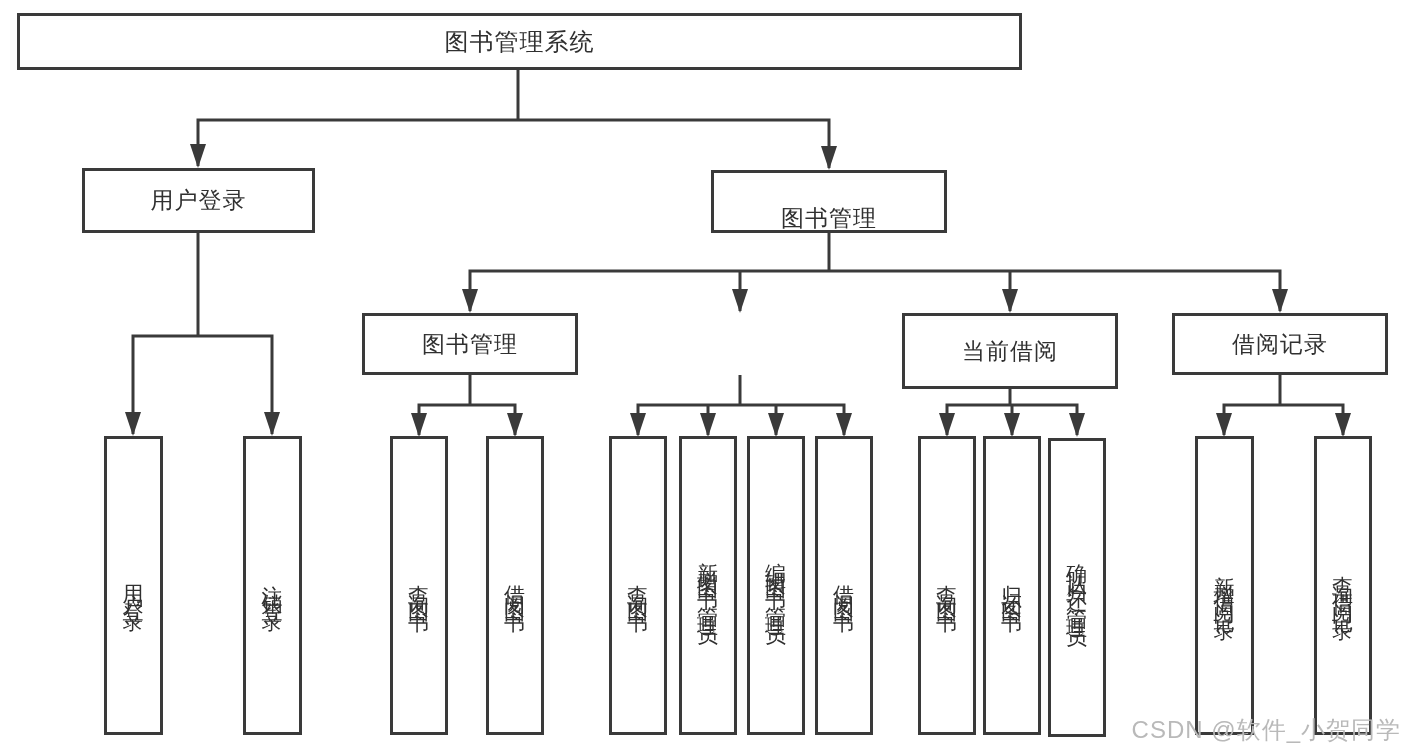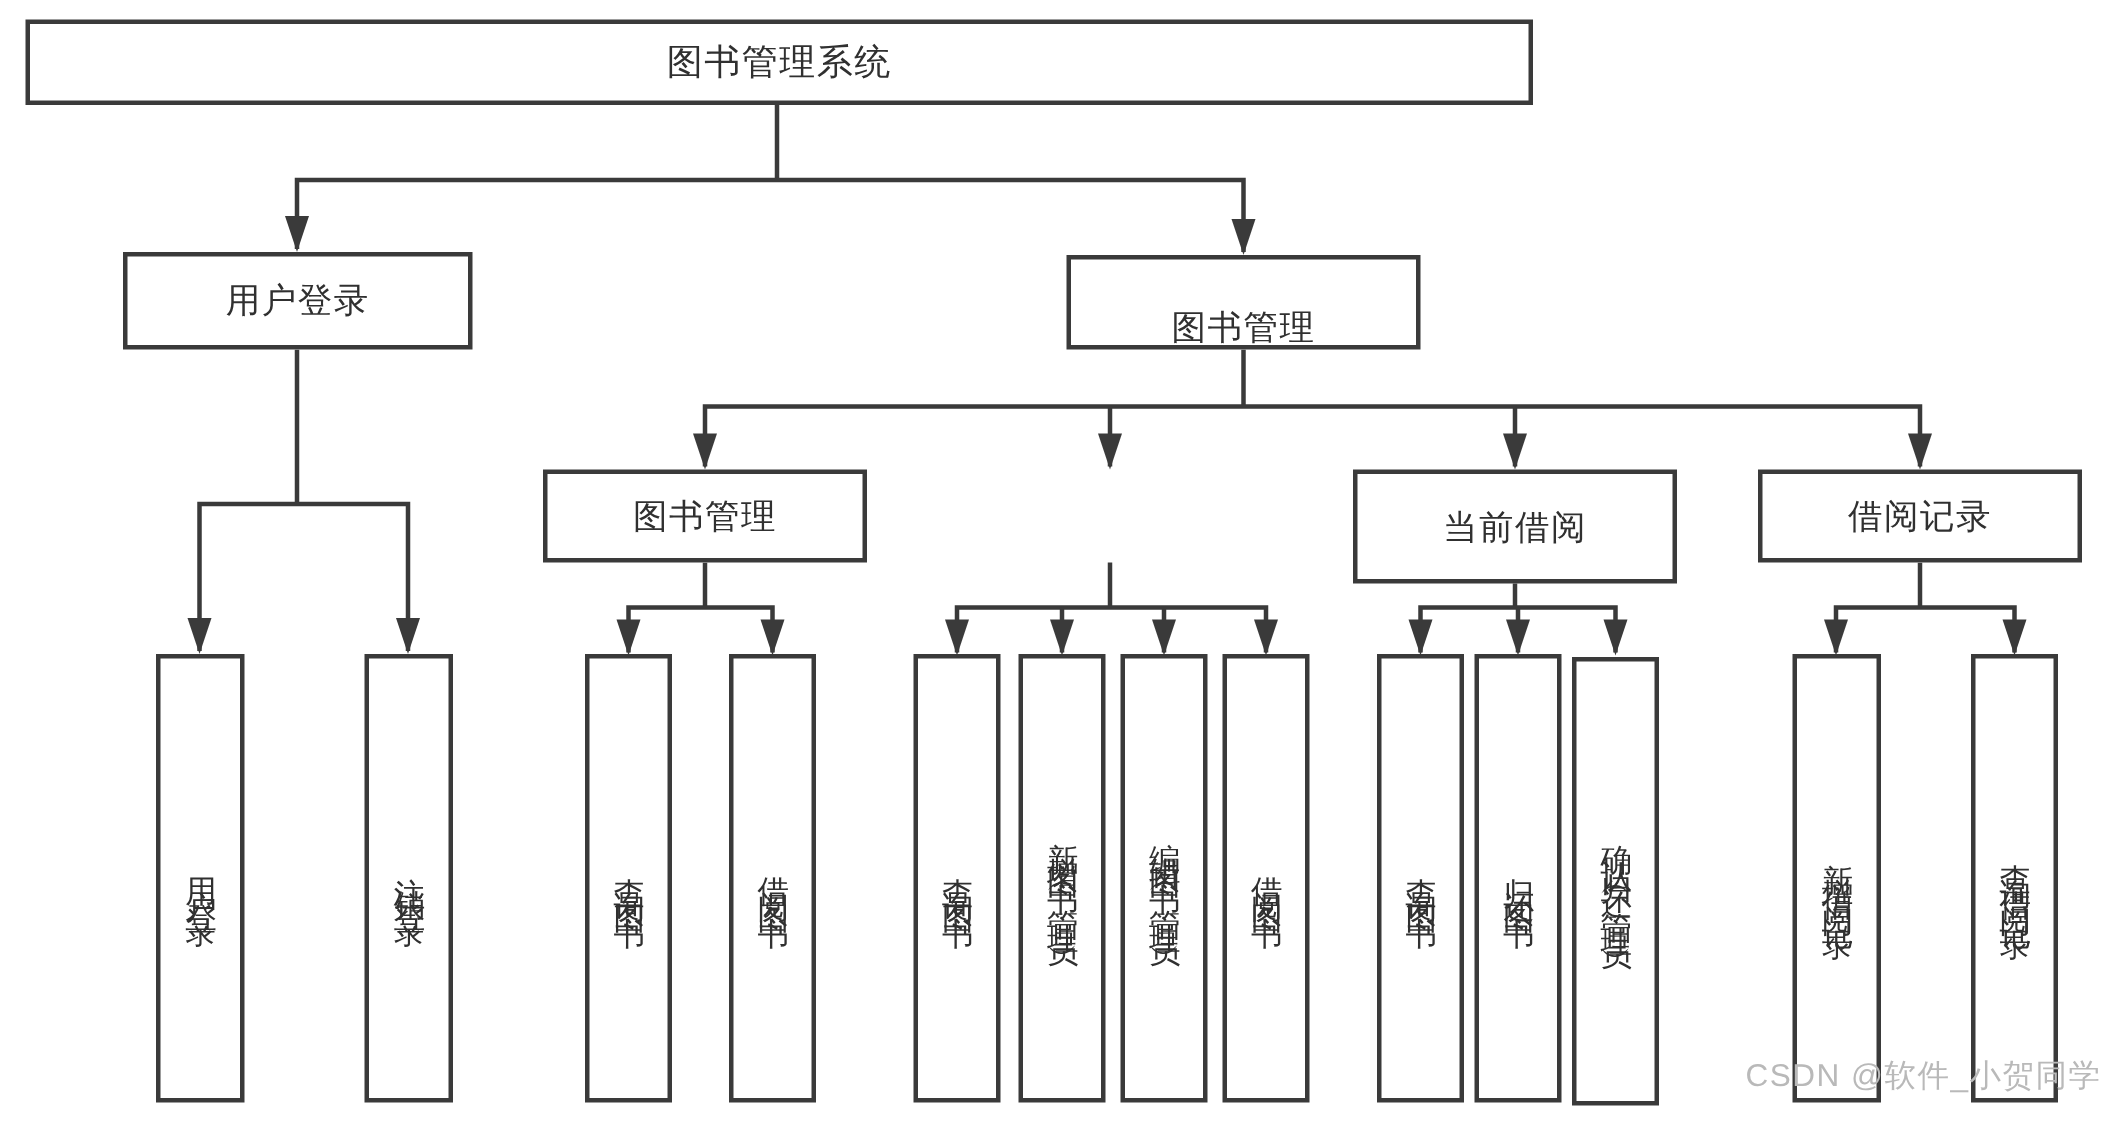--- a/index.html
+++ b/index.html
@@ -35,23 +35,23 @@
   .vbox span {
     writing-mode: vertical-rl;
     text-orientation: mixed;
     font-size: 21px;
     letter-spacing: 9px;
     white-space: nowrap;
   }
   #watermark {
     position: absolute;
     right: 4px;
-    bottom: 16px;
+    bottom: 1px;
     color: var(--watermark);
-    font-size: 21px;
+    font-size: 24px;
     letter-spacing: 1px;
     pointer-events: none;
   }
 </style>
 </head>
 <body>
 
 <div id="canvas">
 
   <svg id="connectors" width="1405" height="747" viewBox="0 0 1405 747">

